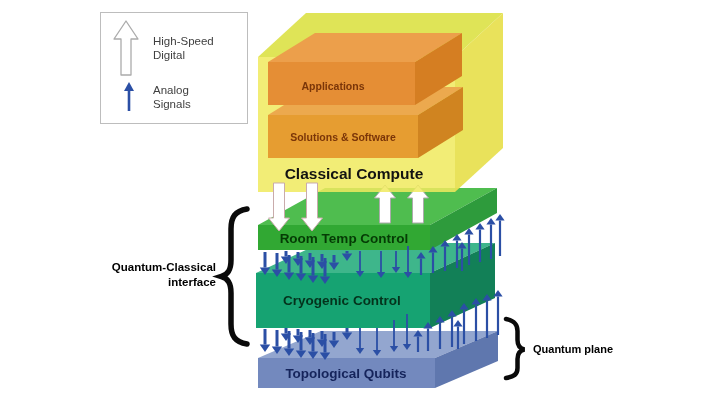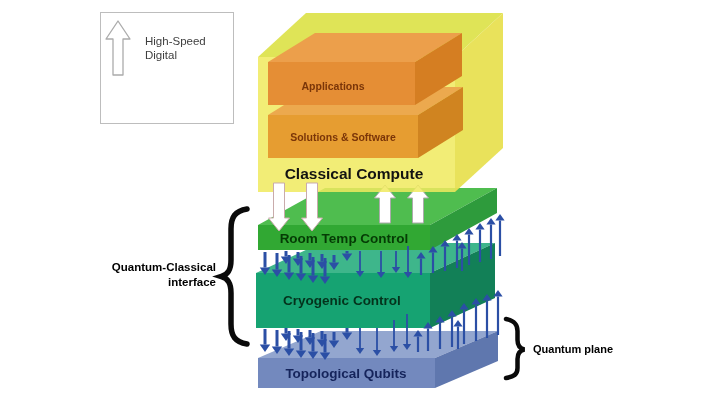--- a/index.html
+++ b/index.html
@@ -1,22 +1,22 @@
 <!DOCTYPE html>
 <html><head>
 <meta charset="utf-8">
 <style>
   html,body{margin:0;padding:0;background:#fff;}
   #stage{position:relative;width:720px;height:404px;background:#fff;overflow:hidden;
          font-family:"Liberation Sans",sans-serif;}
   #diagram-svg{position:absolute;left:0;top:0;}
-  .legend{position:absolute;left:100px;top:12px;width:134px;height:112px;
+  .legend{position:absolute;left:100px;top:12px;width:148px;height:112px;
           background:#fff;border:1.5px solid #bdbdbd;box-sizing:border-box;
           display:flex;flex-direction:column;justify-content:space-between;
-          padding:6px 6px 10px 0;}
+          padding:6px 6px 10px 8px;}
   .legend-row{display:flex;align-items:center;gap:10px;}
   .legend-label{font-size:11.5px;line-height:14px;color:#3f3f3f;white-space:pre-line;}
   svg text{font-family:"Liberation Sans",sans-serif;}
   .box-label{font-weight:bold;}
 </style>
 </head>
 <body>
 
 <div id="stage">
 
@@ -190,15 +190,23 @@
   </svg>
 
   <div class="legend">
     <div class="legend-row">
       <svg width="34" height="58" viewBox="0 0 34 58">
         <polygon points="17,2 29,20 22,20 22,56 12,56 12,20 5,20" stroke-linejoin="round" stroke-width="1.3" fill="#FFFFFF" stroke="#ABABAB"></polygon>
       </svg>
       <span class="legend-label">High-Speed
 Digital</span>
     </div>
+    <div class="legend-row">
+      <svg width="34" height="32" viewBox="0 0 34 32">
+        <line x1="20" y1="30" x2="20" y2="9" stroke-width="2.6" stroke="#2B4FA5"></line>
+        <polygon points="20,1 25,10 15,10" fill="#2B4FA5"></polygon>
+      </svg>
+      <span class="legend-label">Analog
+Signals</span>
+    </div>
   </div>
 
 </div>
 
 </body></html>

